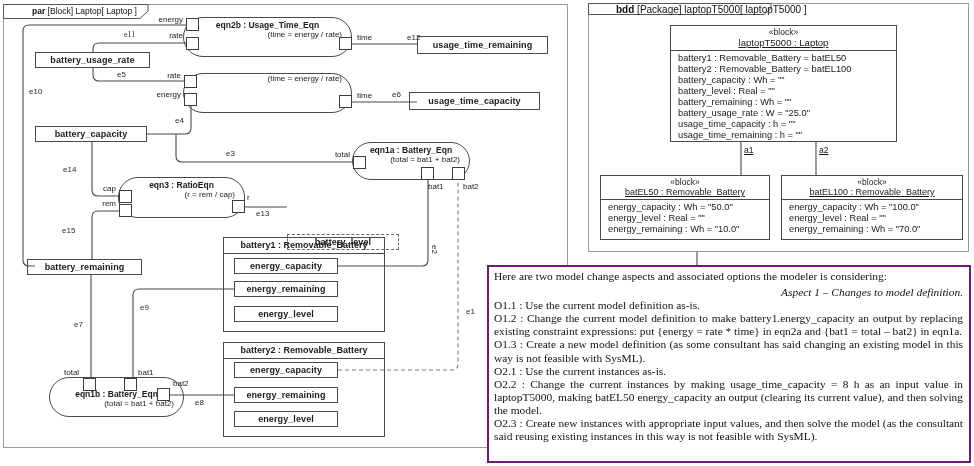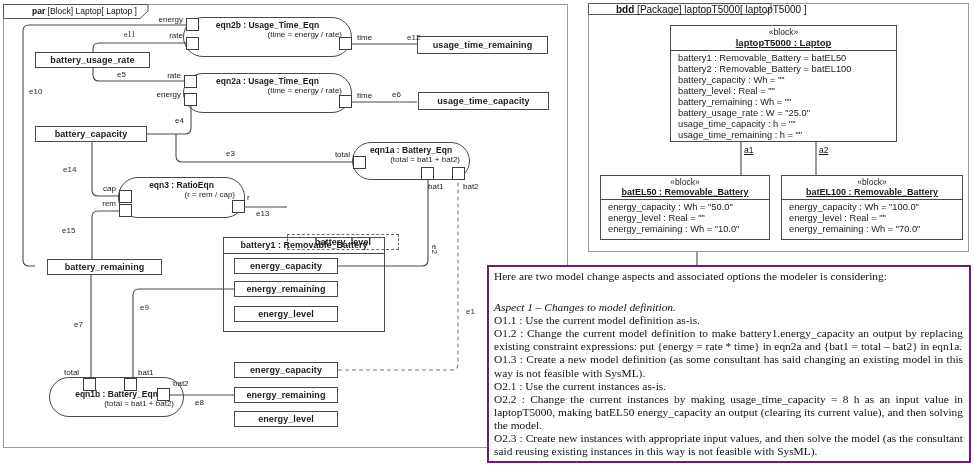--- a/index.html
+++ b/index.html
@@ -20,31 +20,31 @@
   .port{position:absolute;width:13px;height:13px;background:#fff;border:1px solid #3d3d3d;box-sizing:border-box;}
   .plabel{position:absolute;font-size:8px;color:#1a1a1a;white-space:nowrap;}
   .elabel{position:absolute;font-size:8px;color:#2a2a2a;white-space:nowrap;}
   .r{text-align:right;}
   .tabtext{position:absolute;font-size:8.5px;white-space:nowrap;color:#111;padding-left:24px;}
   .tabtext b{font-weight:bold;}
   
   .bblock{position:absolute;box-sizing:border-box;border:1px solid #4a4a4a;background:#fff;}
   .bhead{border-bottom:1px solid #4a4a4a;text-align:center;padding:1px 0 2px;}
   .stereo{font-size:8.5px;color:#222;}
-  .btitle{font-size:9.5px;font-weight:bold;text-decoration:underline;white-space:nowrap;}
+  .btitle{font-size:9.5px;font-weight:normal;text-decoration:underline;white-space:nowrap;}
   .battrs{padding:2px 4px 0 7px;}
   .battrs div{font-size:9.3px;line-height:11px;white-space:nowrap;}
   .alabel{position:absolute;font-size:8.5px;text-decoration:underline;color:#111;}
   
   .notes{position:absolute;left:487px;top:265px;width:484px;height:198px;background:#fff;
          border:2px solid #701a75;box-sizing:border-box;
          font-family:"Liberation Serif","DejaVu Serif",serif;font-size:11.4px;line-height:13.1px;
          padding:3px 6px 0 5px;color:#111;}
   .notes p{margin:0;text-align:justify;}
-  .notes p.aspect{font-style:italic;margin-top:18px;text-align:left;}
+  .notes p.aspect{font-style:italic;margin-top:3px;text-align:right;}
   .rot90{transform:rotate(90deg);transform-origin:left top;}
 </style>
 </head>
 <body>
 
 <div class="stage">
 
   <svg width="974" height="466" viewBox="0 0 974 466">
     <g fill="none" stroke="#9b9b9b" stroke-width="1">
       <rect x="3.5" y="4.5" width="564" height="443"></rect>
@@ -73,31 +73,30 @@
       <path d="M816,142 V175"></path>
       <path d="M697,252 V265"></path>
     </g>
     <path d="M338,370 H452 Q458,370 458,364 V180" fill="none" stroke="#7d7d7d" stroke-width="1.1" stroke-dasharray="4 3"></path>
   </svg>
 
   <div class="tabtext" style="left:8px;top:6px;"><b>par</b>&nbsp;<span>[Block] Laptop[ Laptop ]</span></div>
 
   <div class="box vnode" style="left:35px;top:52px;width:115px;height:16px;">battery_usage_rate</div>
   <div class="box vnode" style="left:35px;top:126px;width:112px;height:16px;">battery_capacity</div>
-  <div class="box vnode" style="left:47px;top:259px;width:115px;height:16px;">battery_remaining</div>
+  <div class="box vnode" style="left:27px;top:259px;width:115px;height:16px;">battery_remaining</div>
   <div class="box vnode dashed" style="left:287px;top:199px;width:112px;height:16px;">battery_level</div>
   <div class="box vnode" style="left:417px;top:36px;width:131px;height:18px;">usage_time_remaining</div>
-  <div class="box vnode" style="left:418px;top:92px;width:131px;height:18px;">usage_time_capacity</div>
+  <div class="box vnode" style="left:409px;top:92px;width:131px;height:18px;">usage_time_capacity</div>
 
   <div class="box cblock" style="left:183px;top:17px;width:169px;height:40px;">
     <div class="ctitle">eqn2b : Usage_Time_Eqn</div>
     <div class="cexpr">(time = energy / rate)</div>
   </div>
   <div class="box cblock" style="left:183px;top:73px;width:169px;height:40px;">
-    <div class="ctitle">eqn2a : Usage_Time_Eqn</div>
     <div class="cexpr">(time = energy / rate)</div>
   </div>
   <div class="box cblock" style="left:352px;top:142px;width:118px;height:38px;">
     <div class="ctitle">eqn1a : Battery_Eqn</div>
     <div class="cexpr">(total = bat1 + bat2)</div>
   </div>
   <div class="box cblock" style="left:118px;top:177px;width:127px;height:41px;">
     <div class="ctitle">eqn3 : RatioEqn</div>
     <div class="cexpr">(r = rem / cap)</div>
   </div>
@@ -106,20 +105,23 @@
     <div class="cexpr">(total = bat1 + bat2)</div>
   </div>
 
   <div class="box" style="left:223px;top:237px;width:162px;height:95px;">
     <div class="ptitle">battery1 : Removable_Battery</div>
   </div>
   <div class="box vnode" style="left:234px;top:258px;width:104px;height:16px;">energy_capacity</div>
   <div class="box vnode" style="left:234px;top:281px;width:104px;height:16px;">energy_remaining</div>
   <div class="box vnode" style="left:234px;top:306px;width:104px;height:16px;">energy_level</div>
 
+  <div class="box" style="left:223px;top:342px;width:162px;height:95px;">
+    <div class="ptitle">battery2 : Removable_Battery</div>
+  </div>
   <div class="box vnode" style="left:234px;top:362px;width:104px;height:16px;">energy_capacity</div>
   <div class="box vnode" style="left:234px;top:387px;width:104px;height:16px;">energy_remaining</div>
   <div class="box vnode" style="left:234px;top:411px;width:104px;height:16px;">energy_level</div>
 
   <div class="port" style="left:186px;top:18px;"></div>
   <div class="port" style="left:186px;top:37px;"></div>
   <div class="port" style="left:339px;top:37px;"></div>
   <div class="port" style="left:184px;top:75px;"></div>
   <div class="port" style="left:184px;top:93px;"></div>
   <div class="port" style="left:339px;top:95px;"></div>

